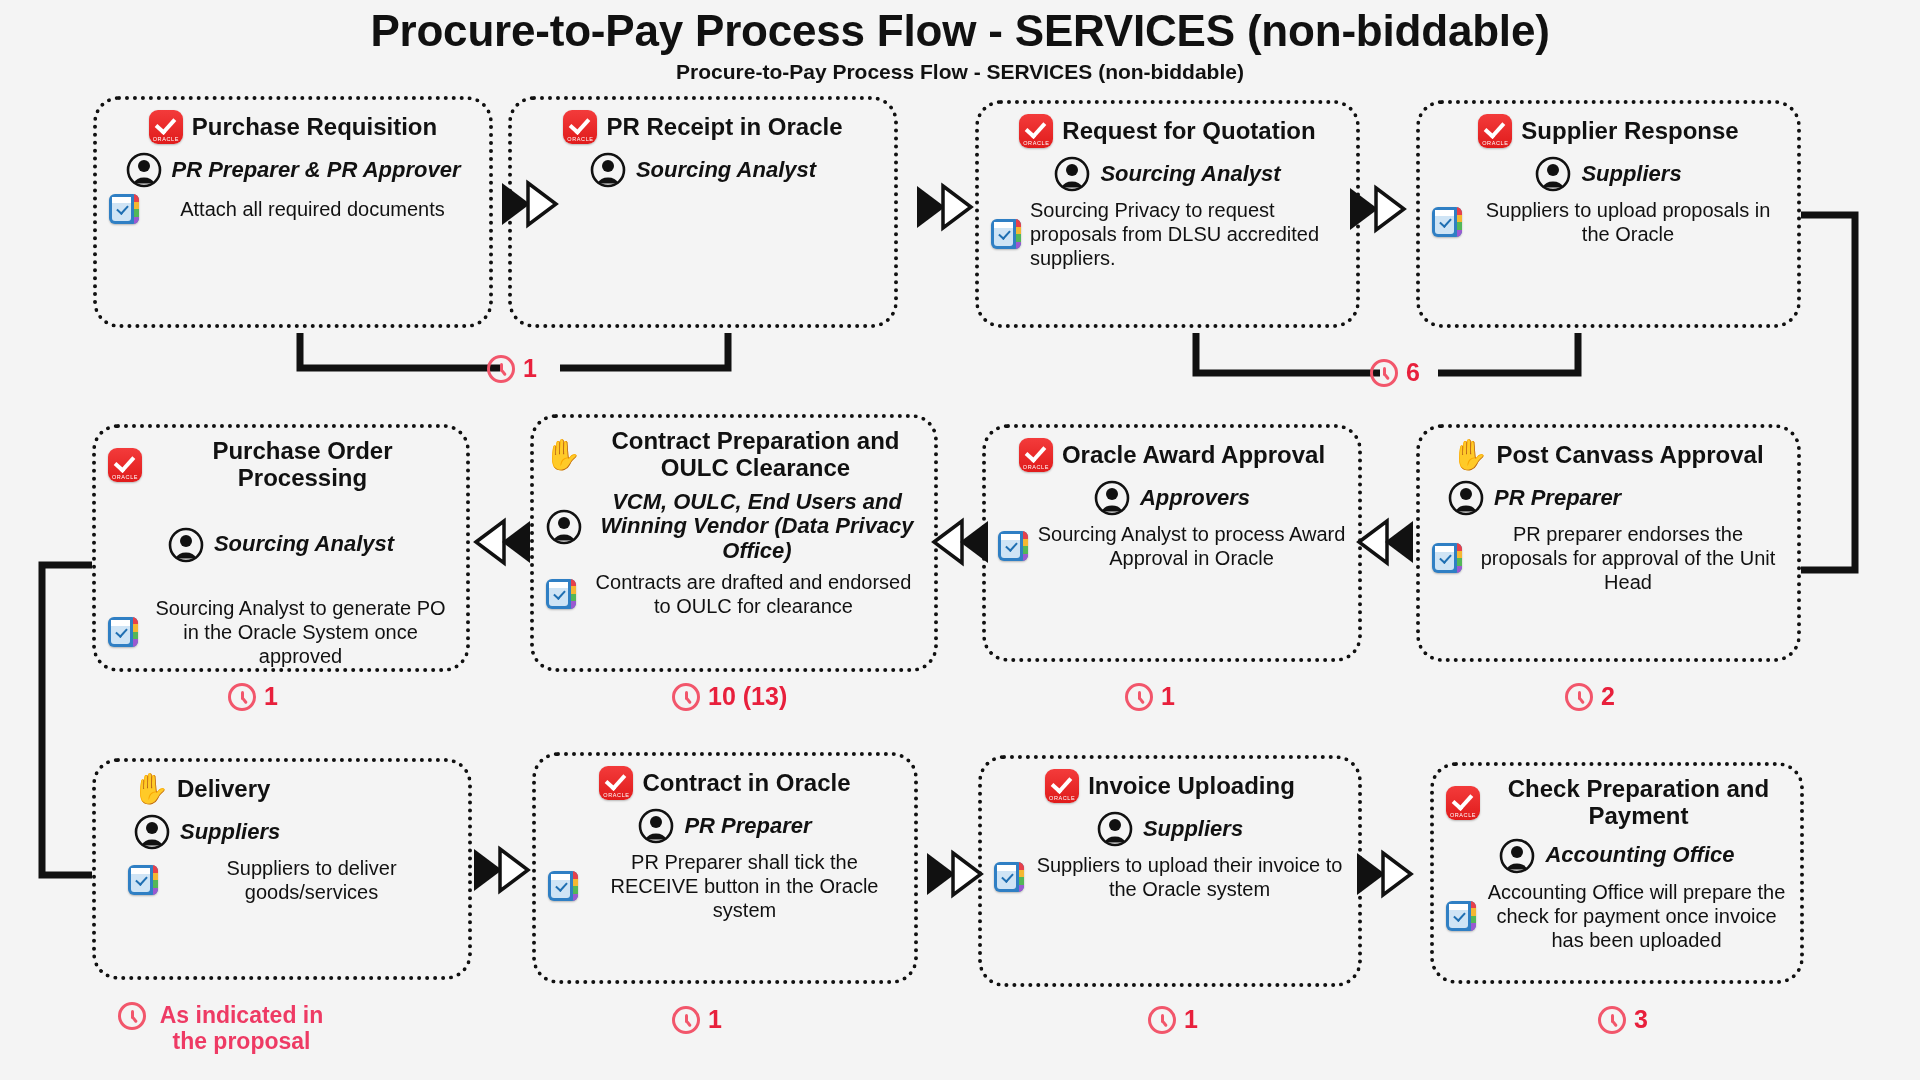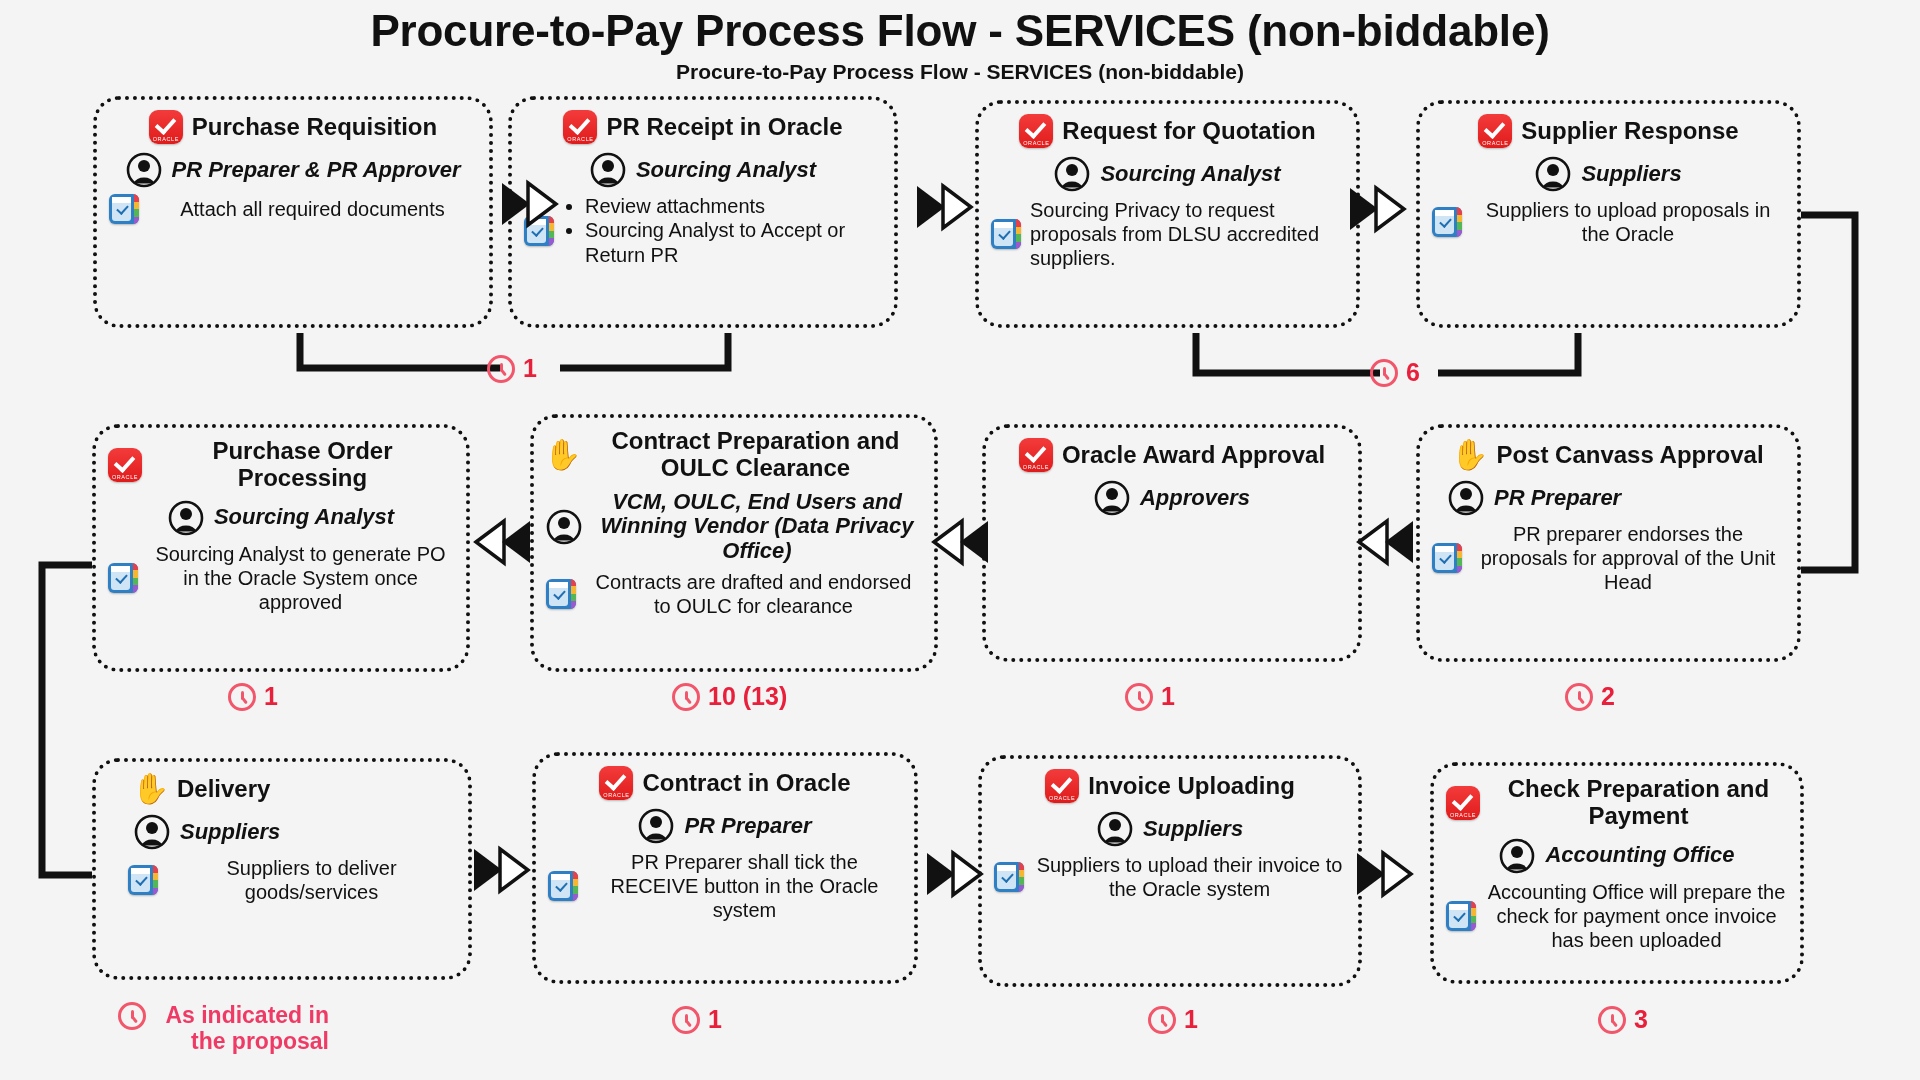--- a/index.html
+++ b/index.html
@@ -136,21 +136,21 @@
   }
   .clock-ico:after{
     content:"";position:absolute;left:10px;top:12px;
     width:2.6px;height:7px;background:#f2566b;border-radius:2px;
     transform:rotate(-38deg);transform-origin:top center;
   }
   .clock-val{
     font-size:25px;font-weight:bold;color:#e8203c;white-space:nowrap;
   }
   .clock-val.wrap{
-    white-space:normal;width:175px;text-align:right;
+    white-space:normal;width:175px;text-align:center;
     color:#ee3a64;font-size:23px;line-height:1.15;
   }
 </style>
 </head>
 <body>
 
 <div class="stage">
 
   <div class="main-title">Procure-to-Pay Process Flow - SERVICES (non-biddable)</div>
   <div class="sub-title">Procure-to-Pay Process Flow - SERVICES (non-biddable)</div>
@@ -208,37 +208,20 @@
       <span class="b-title">PR Receipt in Oracle</span>
     </div>
     <div class="actor-line">
       <svg class="person-ico" width="36" height="36" viewBox="0 0 36 36">
         <circle cx="18" cy="18" r="16" fill="none" stroke="#111" stroke-width="2.6"></circle>
         <circle cx="18" cy="14" r="6" fill="#111"></circle>
         <path d="M7.5 31.5 A11.5 10 0 0 1 28.5 31.5 Z" fill="#111"></path>
       </svg>
       <span class="b-actor">Sourcing Analyst</span>
     </div>
-    <div class="desc-line">
-      <span class="notes-ico">
-        <span class="pg"></span>
-          <span class="hdr"></span>
-          <span class="chk"></span>
-        <span class="bar b1"></span>
-          <span class="bar b2"></span>
-          <span class="bar b3"></span>
-          <span class="bar b4"></span>
-      </span>
-      <div class="b-desc">
-        <ul>
-          <li>Review attachments</li>
-          <li>Sourcing Analyst to Accept or Return PR</li>
-        </ul>
-      </div>
-    </div>
   </div>
 
   <div class="arrow" style="left:915px;top:178px;">
     <svg width="60" height="58" viewBox="0 0 60 58">
       <polygon points="2,8 30,29 2,50" fill="#111"></polygon>
       <polygon points="28,8 56,29 28,50" fill="#fff" stroke="#111" stroke-width="3.5"></polygon>
     </svg>
   </div>
 
   <div class="box" style="left:975px; top:100px; width:385px; height:228px;">
@@ -305,21 +288,21 @@
   <div class="clock-note" style="left:487px;top:354px;">
     <span class="clock-ico"></span>
     <span class="clock-val">1</span>
   </div>
 
   <div class="clock-note" style="left:1370px;top:358px;">
     <span class="clock-ico"></span>
     <span class="clock-val">6</span>
   </div>
 
-  <div class="box" style="left:92px; top:424px; width:378px; height:248px;">
+  <div class="box" style="left:92px; top:424px; width:378px; height:248px;gap:27px;">
     <div class="title-line">
       <span class="oracle-ico"></span>
       <span class="b-title">Purchase Order Processing</span>
     </div>
     <div class="actor-line">
       <svg class="person-ico" width="36" height="36" viewBox="0 0 36 36">
         <circle cx="18" cy="18" r="16" fill="none" stroke="#111" stroke-width="2.6"></circle>
         <circle cx="18" cy="14" r="6" fill="#111"></circle>
         <path d="M7.5 31.5 A11.5 10 0 0 1 28.5 31.5 Z" fill="#111"></path>
       </svg>
@@ -385,20 +368,32 @@
       <span class="oracle-ico"></span>
       <span class="b-title">Oracle Award Approval</span>
     </div>
     <div class="actor-line">
       <svg class="person-ico" width="36" height="36" viewBox="0 0 36 36">
         <circle cx="18" cy="18" r="16" fill="none" stroke="#111" stroke-width="2.6"></circle>
         <circle cx="18" cy="14" r="6" fill="#111"></circle>
         <path d="M7.5 31.5 A11.5 10 0 0 1 28.5 31.5 Z" fill="#111"></path>
       </svg>
       <span class="b-actor">Approvers</span>
+    </div>
+    <div class="desc-line">
+      <span class="notes-ico">
+        <span class="pg"></span>
+          <span class="hdr"></span>
+          <span class="chk"></span>
+        <span class="bar b1"></span>
+          <span class="bar b2"></span>
+          <span class="bar b3"></span>
+          <span class="bar b4"></span>
+      </span>
+      <span class="b-desc">Sourcing Analyst to process Award Approval in Oracle</span>
     </div>
   </div>
 
   <div class="arrow" style="left:1355px;top:513px;">
     <svg width="60" height="58" viewBox="0 0 60 58">
       <polygon points="4,29 32,8 32,50" fill="#fff" stroke="#111" stroke-width="3.5"></polygon>
       <polygon points="30,29 58,8 58,50" fill="#111"></polygon>
     </svg>
   </div>
 

